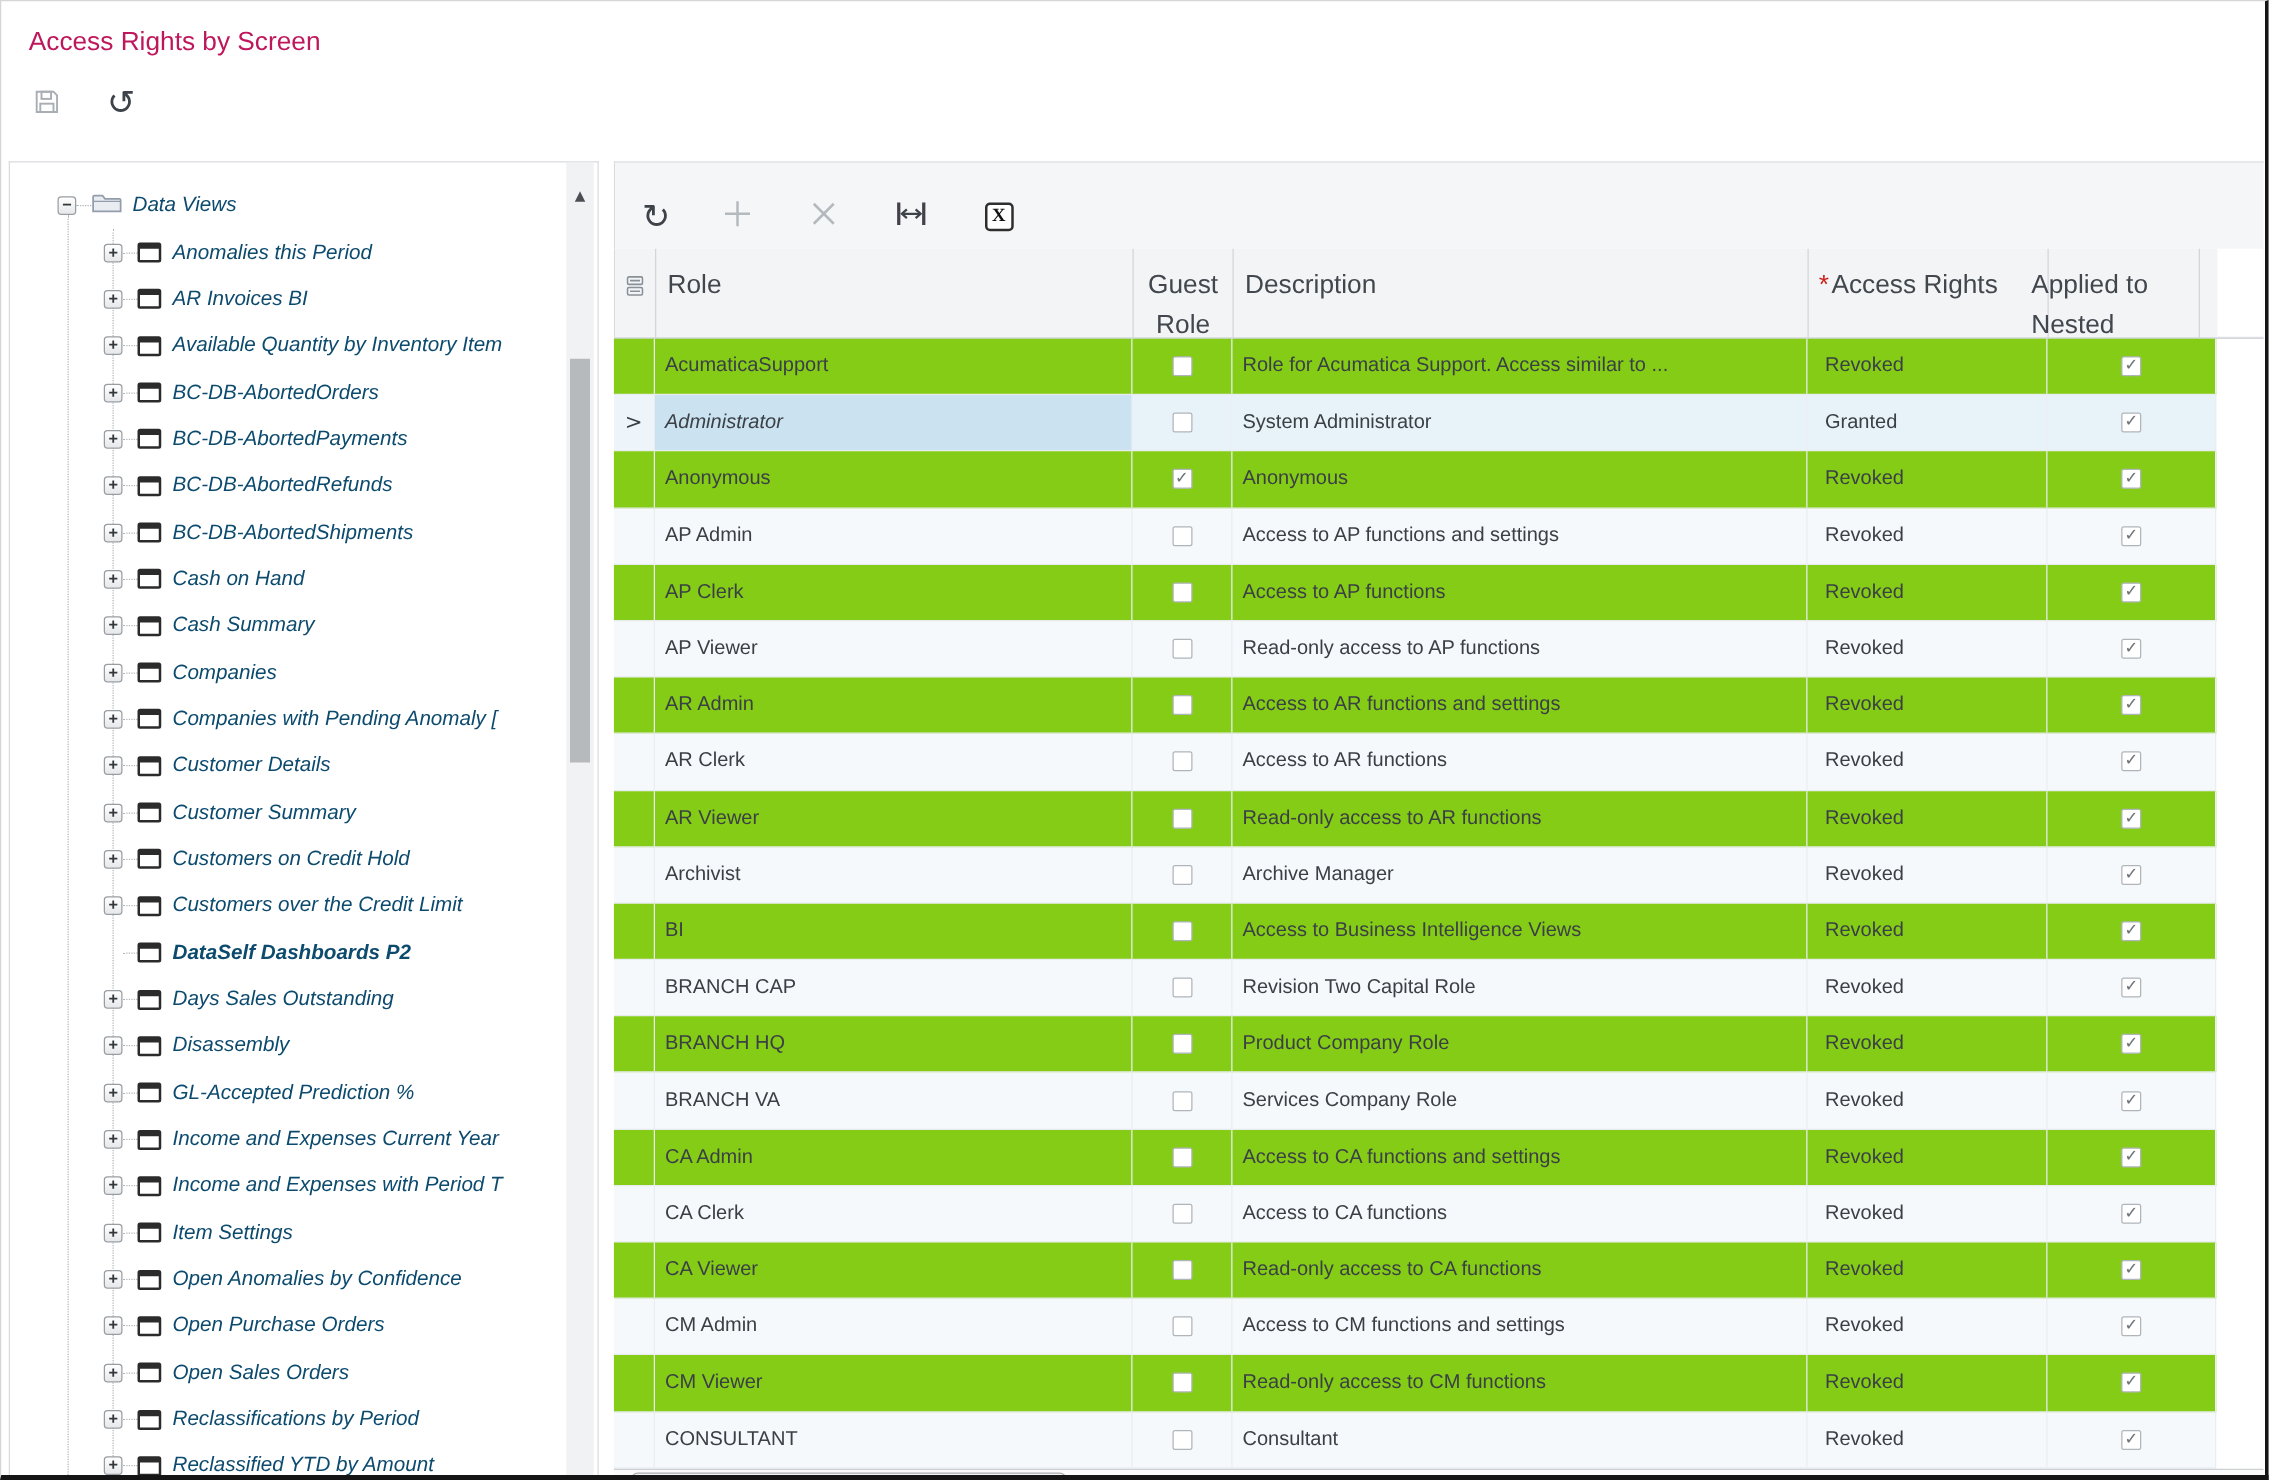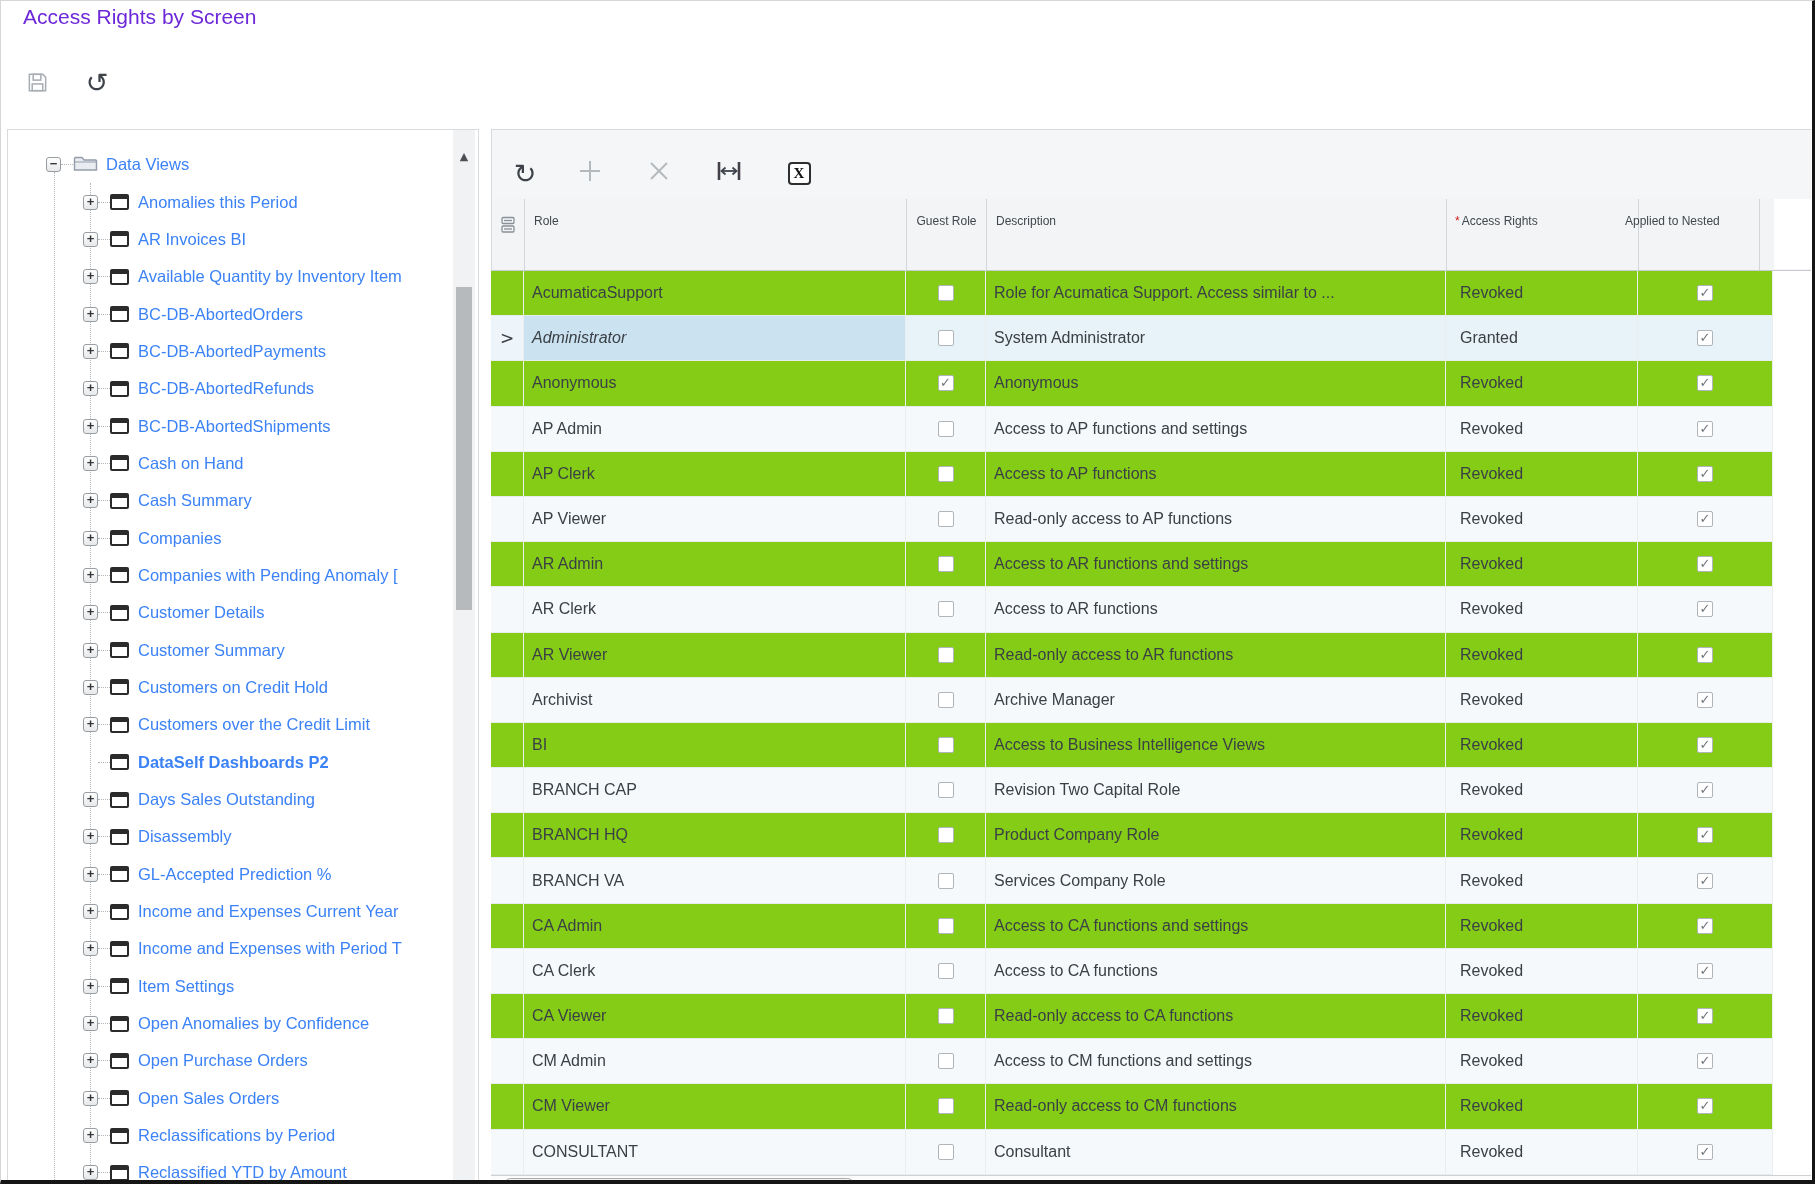--- a/index.html
+++ b/index.html
@@ -1,20 +1,20 @@
 <!DOCTYPE html>
 <html><head>
 <meta charset="utf-8">
 <style>
   html,body{margin:0;padding:0;background:#fff;}
   .page{position:relative;width:1815px;height:1184px;box-sizing:border-box;overflow:hidden;
         background:#fff;color:#3e434a;font-family:"Liberation Sans","DejaVu Sans",sans-serif;
         border-top:1px solid #d6d6d6;border-left:1px solid #d6d6d6;
         border-right:3px solid #151515;border-bottom:4px solid #151515;}
-  .page-title{position:absolute;left:22px;top:4px;font-size:21px;color:#6d28d9;}
+  .page-title{position:absolute;left:22px;top:21px;font-size:21px;color:#be185d;}
 
   
   .tb-btn{position:absolute;width:34px;height:34px;display:flex;align-items:center;justify-content:center;cursor:pointer;}
   .btn-save{left:19px;top:66px;}
   .btn-undo{left:79px;top:64px;}
   .glyph-dark{font-family:"DejaVu Sans",sans-serif;font-size:27px;color:#3e434a;line-height:1;}
 
   
   .tree-panel{position:absolute;left:6px;top:128px;width:472px;bottom:0;background:#fff;
               border:1px solid #d9dcdf;border-bottom:none;overflow:hidden;box-sizing:border-box;}
@@ -25,21 +25,21 @@
   .tree-row.root{padding-left:38px;}
   .tree-row.child{padding-left:75px;}
   .expander{flex:0 0 15px;width:15px;height:15px;box-sizing:border-box;border:1px solid #989da2;border-radius:3px;
             background:linear-gradient(#ffffff,#e7e8ea);font-size:13px;line-height:12px;text-align:center;
             color:#33383d;font-weight:700;}
   .expander.hidden{visibility:hidden;}
   .stub{flex:0 0 12px;height:0;border-top:1px dotted #b2b6ba;}
   .win-icon{flex:0 0 19px;width:19px;height:16px;box-sizing:border-box;border:2px solid #2b2b2b;border-top:5px solid #2b2b2b;
             border-radius:2px;background:#fff;margin-left:0px;margin-right:9px;}
   .folder-svg{margin-right:8px;flex:0 0 25px;}
-  .tree-label{font-size:16.5px;color:#3b82f6;}
+  .tree-label{font-size:16.5px;color:#0c4a6e;font-style:italic;}
   .tree-label.bold{font-weight:700;}
   .tree-scrollbar{position:absolute;top:0;right:3px;width:22px;height:100%;background:#f1f2f3;}
   .sb-arrow{position:absolute;top:20px;left:0;width:22px;text-align:center;font-family:"DejaVu Sans",sans-serif;
             font-size:11px;color:#4b4f54;cursor:pointer;}
   .sb-thumb{position:absolute;left:3px;width:16px;top:157px;height:323px;background:#b7babd;cursor:pointer;}
 
   
   .grid-panel{position:absolute;left:490px;top:128px;width:1320px;bottom:0;overflow:hidden;}
   .grid-toolbar{position:absolute;left:0;top:0;width:100%;height:70px;box-sizing:border-box;background:#f5f6f8;
                 border-top:1px solid #d8dbde;border-left:1px solid #d8dbde;}
@@ -49,21 +49,21 @@
   .gt-del{left:152px;}
   .gt-fit{left:222px;}
   .gt-excel{left:292px;}
   .excel-box{width:23px;height:23px;box-sizing:border-box;border:2px solid #2e2e2e;border-radius:4px;background:#fff;
              display:flex;align-items:center;justify-content:center;
              font-family:"Liberation Serif","DejaVu Serif",serif;font-weight:700;font-size:15px;color:#111;}
 
   .grid-header{position:absolute;left:0;top:70px;height:72px;width:100%;box-sizing:border-box;background:#f2f4f6;
                border-bottom:1px solid #c8ccd0;border-left:1px solid #d8dbde;}
   .h-cell{position:absolute;top:0;bottom:0;box-sizing:border-box;border-right:1px solid #d2d6da;
-          font-size:12px;color:#42474d;padding-top:13px;line-height:1.5;}
+          font-size:21px;color:#42474d;padding-top:13px;line-height:1.5;}
   .h-sel{left:0;width:33px;display:flex;justify-content:center;padding-top:17px;}
   .h-role{left:33px;width:382px;padding-left:9px;}
   .h-guest{left:415px;width:80px;text-align:center;}
   .h-desc{left:495px;width:460px;padding-left:9px;}
   .h-access{left:955px;width:192px;padding-left:8px;}
   .h-applied{left:1133px;width:135px;text-align:left;}
   .h-filler{position:absolute;left:1282px;top:0;bottom:1px;right:0;background:#fff;}
   .req-mark{color:#cc1f1a;margin-right:2px;}
 
   .grid-body{position:absolute;left:0;top:142px;width:1282px;}

